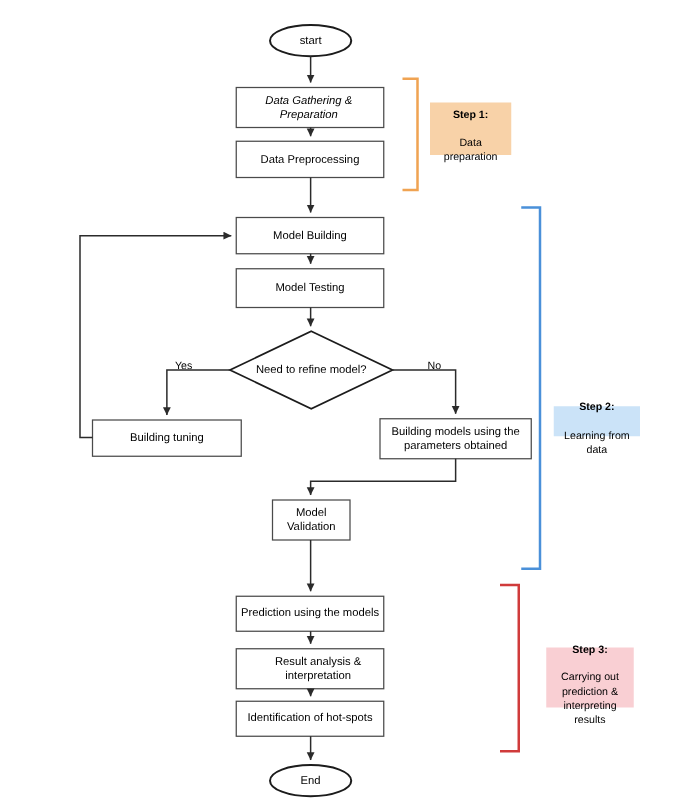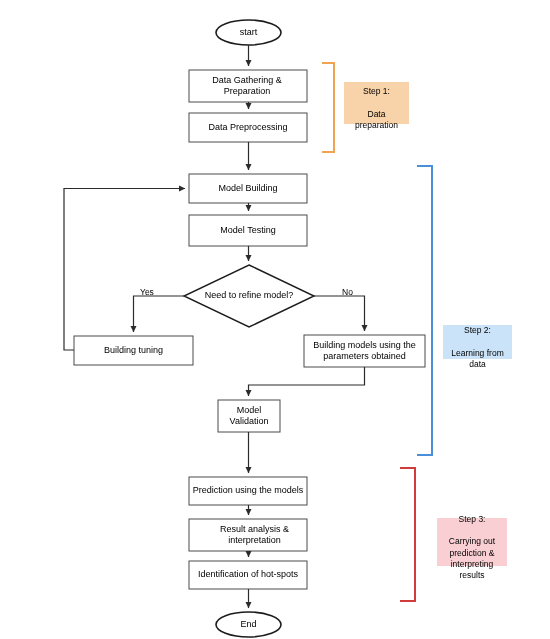--- a/index.html
+++ b/index.html
@@ -51,21 +51,21 @@
     justify-content: center;
     text-align: center;
     font-size: 8.5px;
     line-height: 1.3;
     color: #000000;
     box-sizing: border-box;
     padding: 2px 3px;
     white-space: pre-line;
   }
   .step-box b {
-    font-weight: normal;
+    font-weight: bold;
   }
 </style>
 </head>
 <body>
 
 <div id="canvas">
 
   <svg id="flow-svg" viewBox="0 0 550 639" xmlns="http://www.w3.org/2000/svg">
     <defs>
       <marker id="arrow" markerWidth="8" markerHeight="8" refX="5.2" refY="2.6" orient="auto" markerUnits="strokeWidth">
@@ -120,21 +120,21 @@
 
     <g fill="none">
       <path d="M322,63 L334,63 L334,152 L322,152" stroke="#F0A352" stroke-width="2"></path>
       <path d="M417,166 L432,166 L432,455 L417,455" stroke="#4A90D9" stroke-width="2"></path>
       <path d="M400,468 L415,468 L415,601 L400,601" stroke="#D03B3B" stroke-width="2"></path>
     </g>
   </svg>
 
   <div class="node-label" style="left:216px; top:20px; width:65px; height:25px;">start</div>
 
-  <div class="node-label" style="left:189px; top:70px; width:116px; height:32px;">Data Gathering &amp;
+  <div class="node-label" style="left:189px; top:70px; width:116px; height:32px;font-style:italic;">Data Gathering &amp;
 Preparation</div>
 
   <div class="node-label" style="left:189px; top:113px; width:118px; height:29px;">Data Preprocessing</div>
 
   <div class="node-label" style="left:189px; top:174px; width:118px; height:29px;">Model Building</div>
 
   <div class="node-label" style="left:189px; top:215px; width:118px; height:31px;">Model Testing</div>
 
   <div class="node-label" style="left:184px; top:265px; width:130px; height:62px;">Need to refine model?</div>
 
@@ -160,21 +160,21 @@
   <div class="edge-label" style="left:342px; top:288px;">No</div>
 
   <div class="step-box" style="left:344px; top:82px; width:65px; height:42px; background:#F8D2A8;">
     <span>
       <b>Step 1:</b><br>
       <span>Data
 preparation</span>
     </span>
   </div>
 
-  <div class="step-box" style="left:443px; top:325px; width:69px; height:34px; background:#CBE3F8;">
+  <div class="step-box" style="left:443px; top:325px; width:69px; height:24px; background:#CBE3F8;">
     <span>
       <b>Step 2:</b><br>
       <span>Learning from
 data</span>
     </span>
   </div>
 
   <div class="step-box" style="left:437px; top:518px; width:70px; height:48px; background:#F9CFD3;">
     <span>
       <b>Step 3:</b><br>

